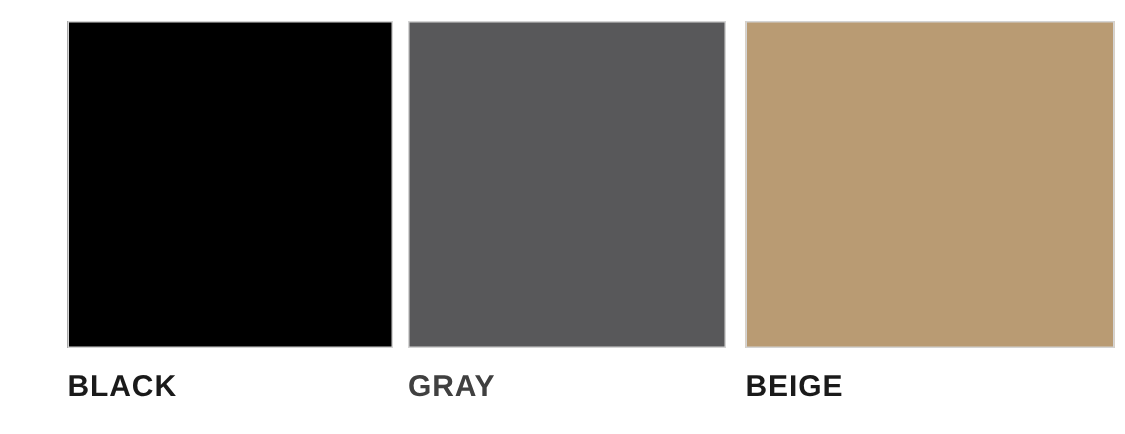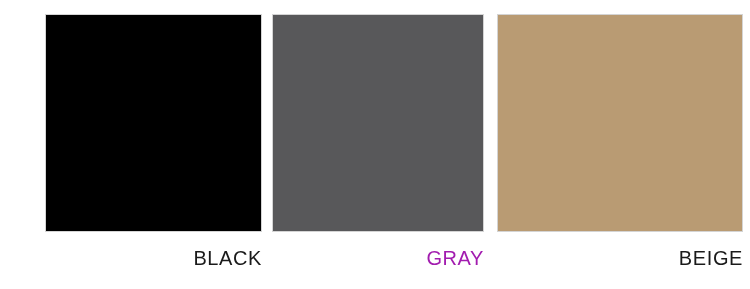--- a/index.html
+++ b/index.html
@@ -30,47 +30,47 @@
     left: 0;
     right: 0;
     box-sizing: border-box;
     border: 1px solid #d4d4d4;
   }
   .swatch-label {
     position: absolute;
     top: 246px;
     left: 0;
     right: 0;
-    text-align: right;
+    text-align: left;
     font-family: "Liberation Sans", sans-serif;
     font-size: 20px;
     line-height: 24px;
     letter-spacing: 0.6px;
     color: #1a1a1a;
     white-space: nowrap;
-    font-weight: 400;
+    font-weight: 700;
   }
   
   #swatch-0 { left: 45px;  width: 217px; }
   #swatch-1 { left: 272px; width: 212px; }
   #swatch-2 { left: 497px; width: 246px; }
 </style>
 </head>
 <body>
 
 <div id="canvas" style="background-color: rgb(255, 255, 255);">
 
   <div class="swatch-group" id="swatch-0">
     <div class="swatch-chip" style="background-color: rgb(0, 0, 0); border-color: rgb(212, 212, 212);"></div>
     <div class="swatch-label" style="color: rgb(26, 26, 26);">BLACK</div>
   </div>
 
   <div class="swatch-group" id="swatch-1">
     <div class="swatch-chip" style="background-color: rgb(88, 88, 90); border-color: rgb(212, 212, 212);"></div>
-    <div class="swatch-label" style="color: #a21caf;">GRAY</div>
+    <div class="swatch-label" style="color: #404040;">GRAY</div>
   </div>
 
   <div class="swatch-group" id="swatch-2">
     <div class="swatch-chip" style="background-color: rgb(185, 155, 115); border-color: rgb(212, 212, 212);"></div>
     <div class="swatch-label" style="color: rgb(26, 26, 26);">BEIGE</div>
   </div>
 
 </div>
 
 </body></html>

